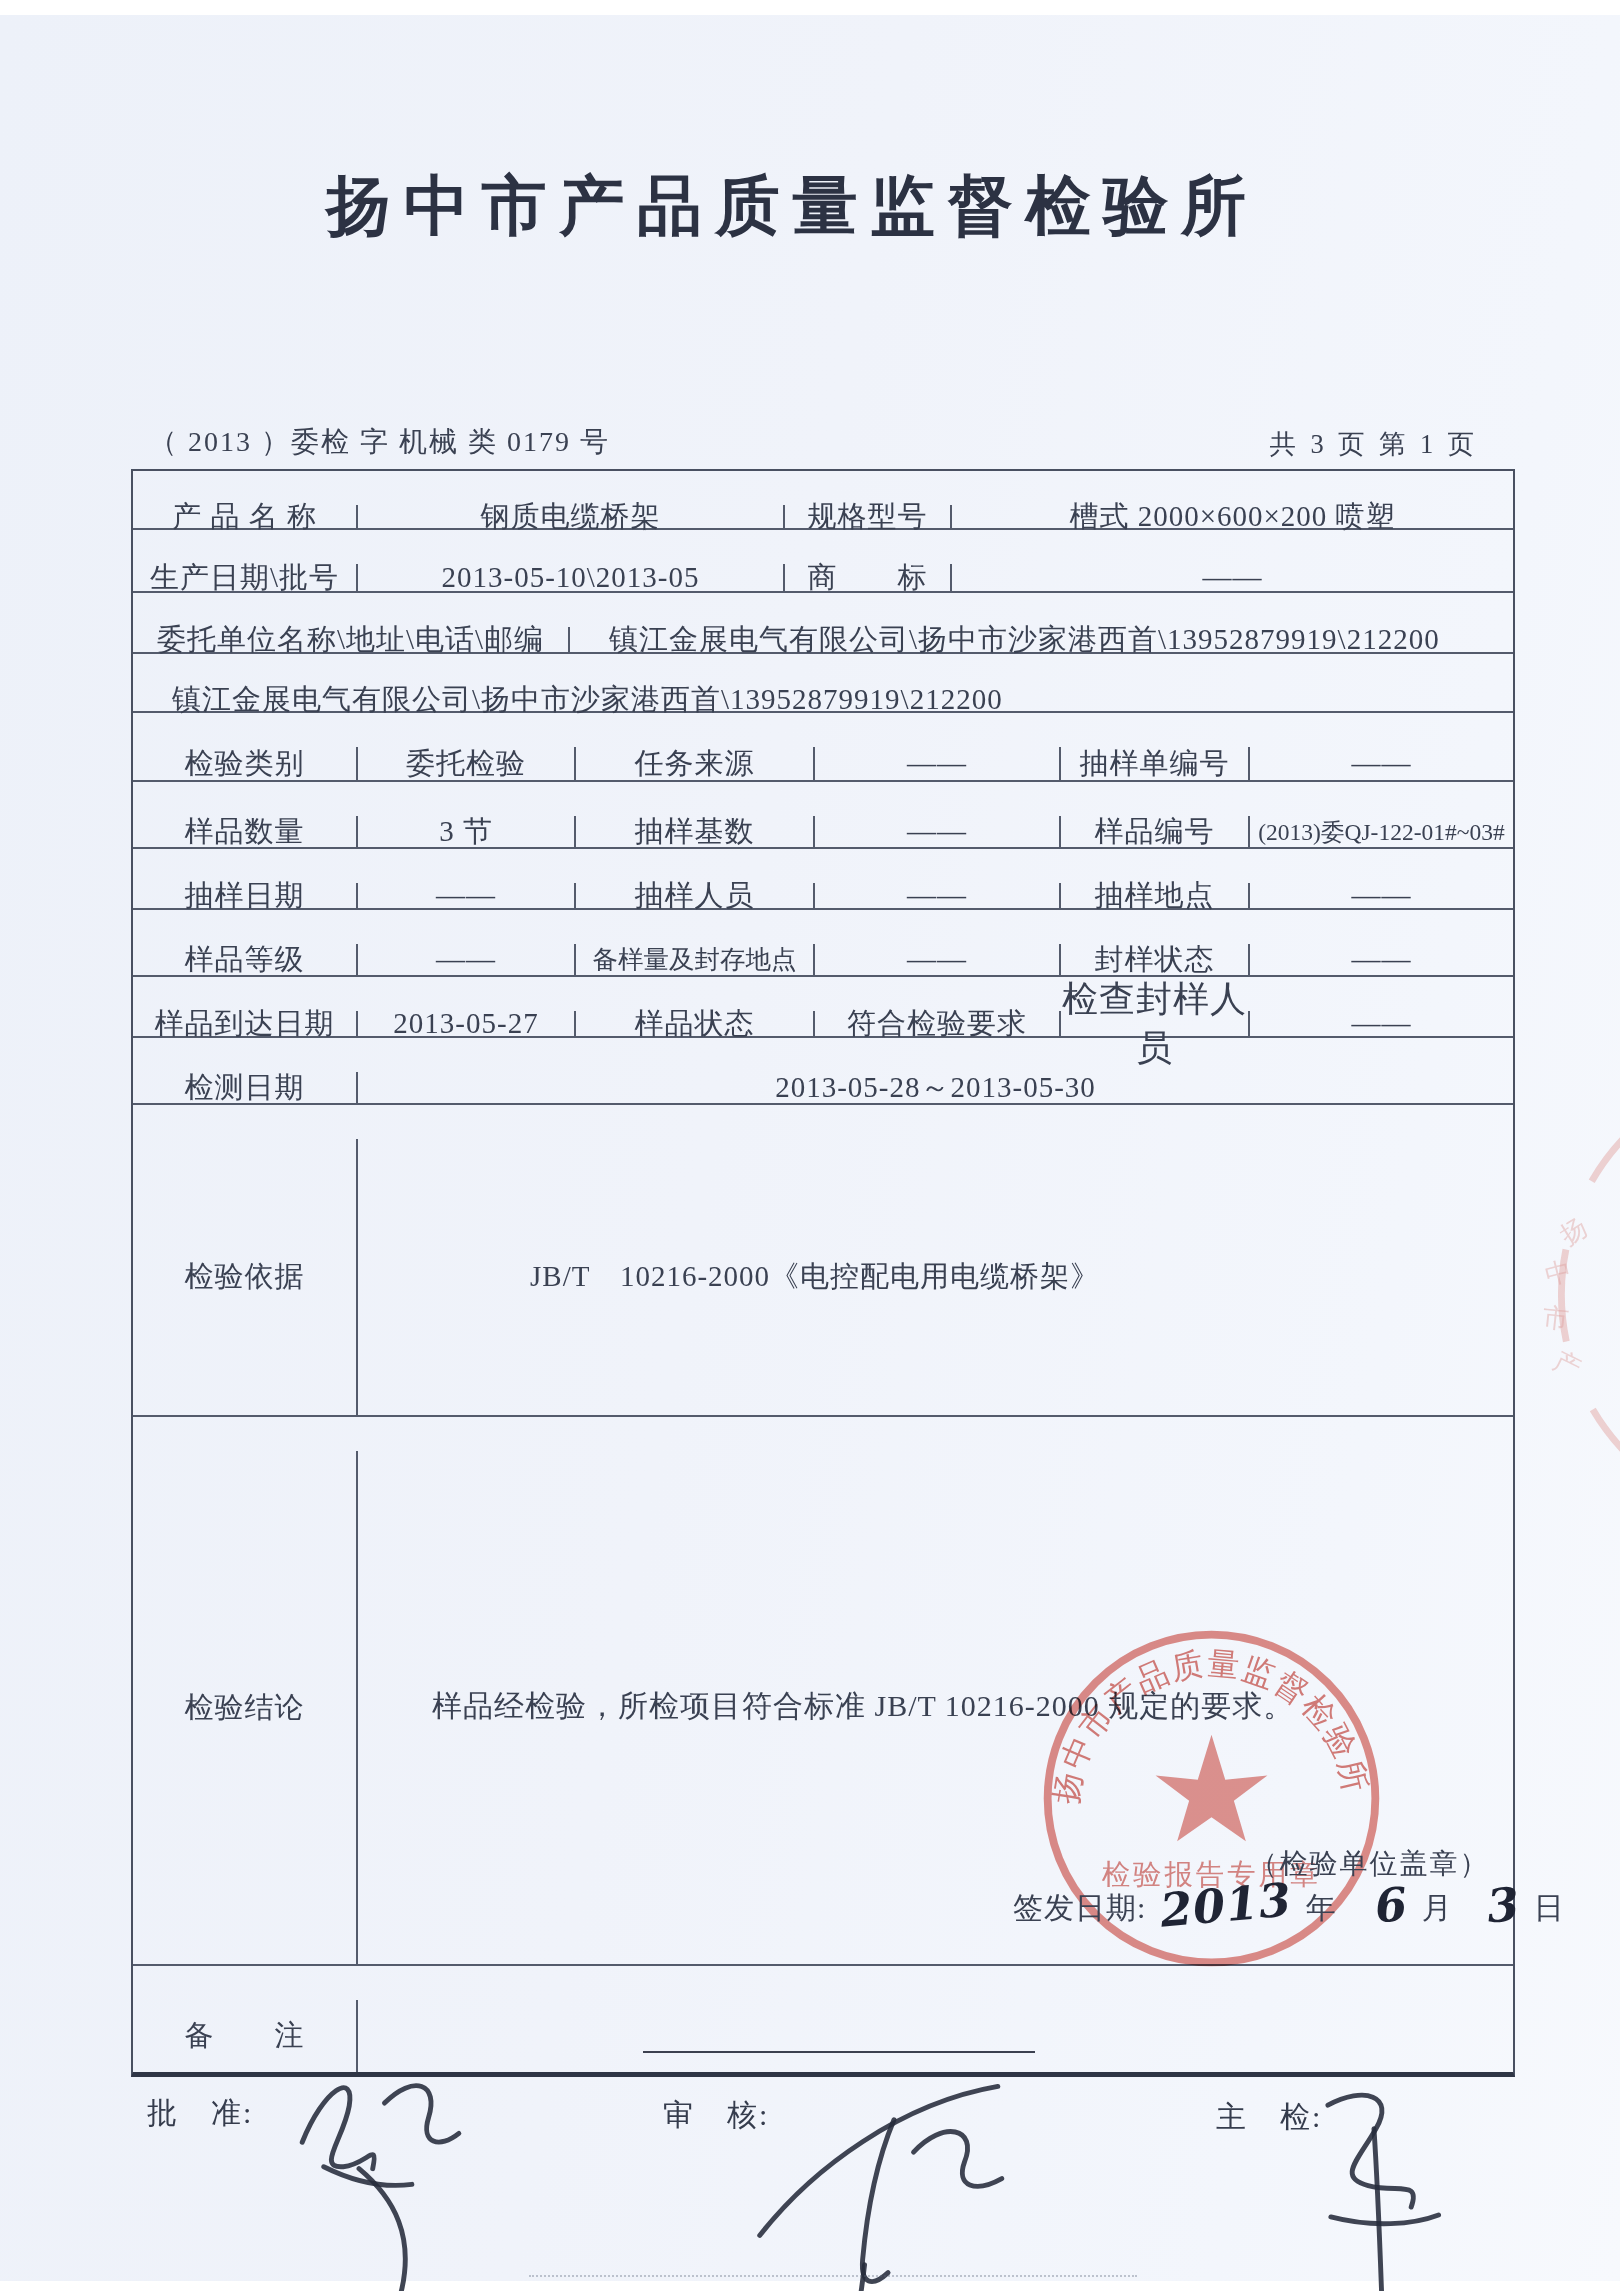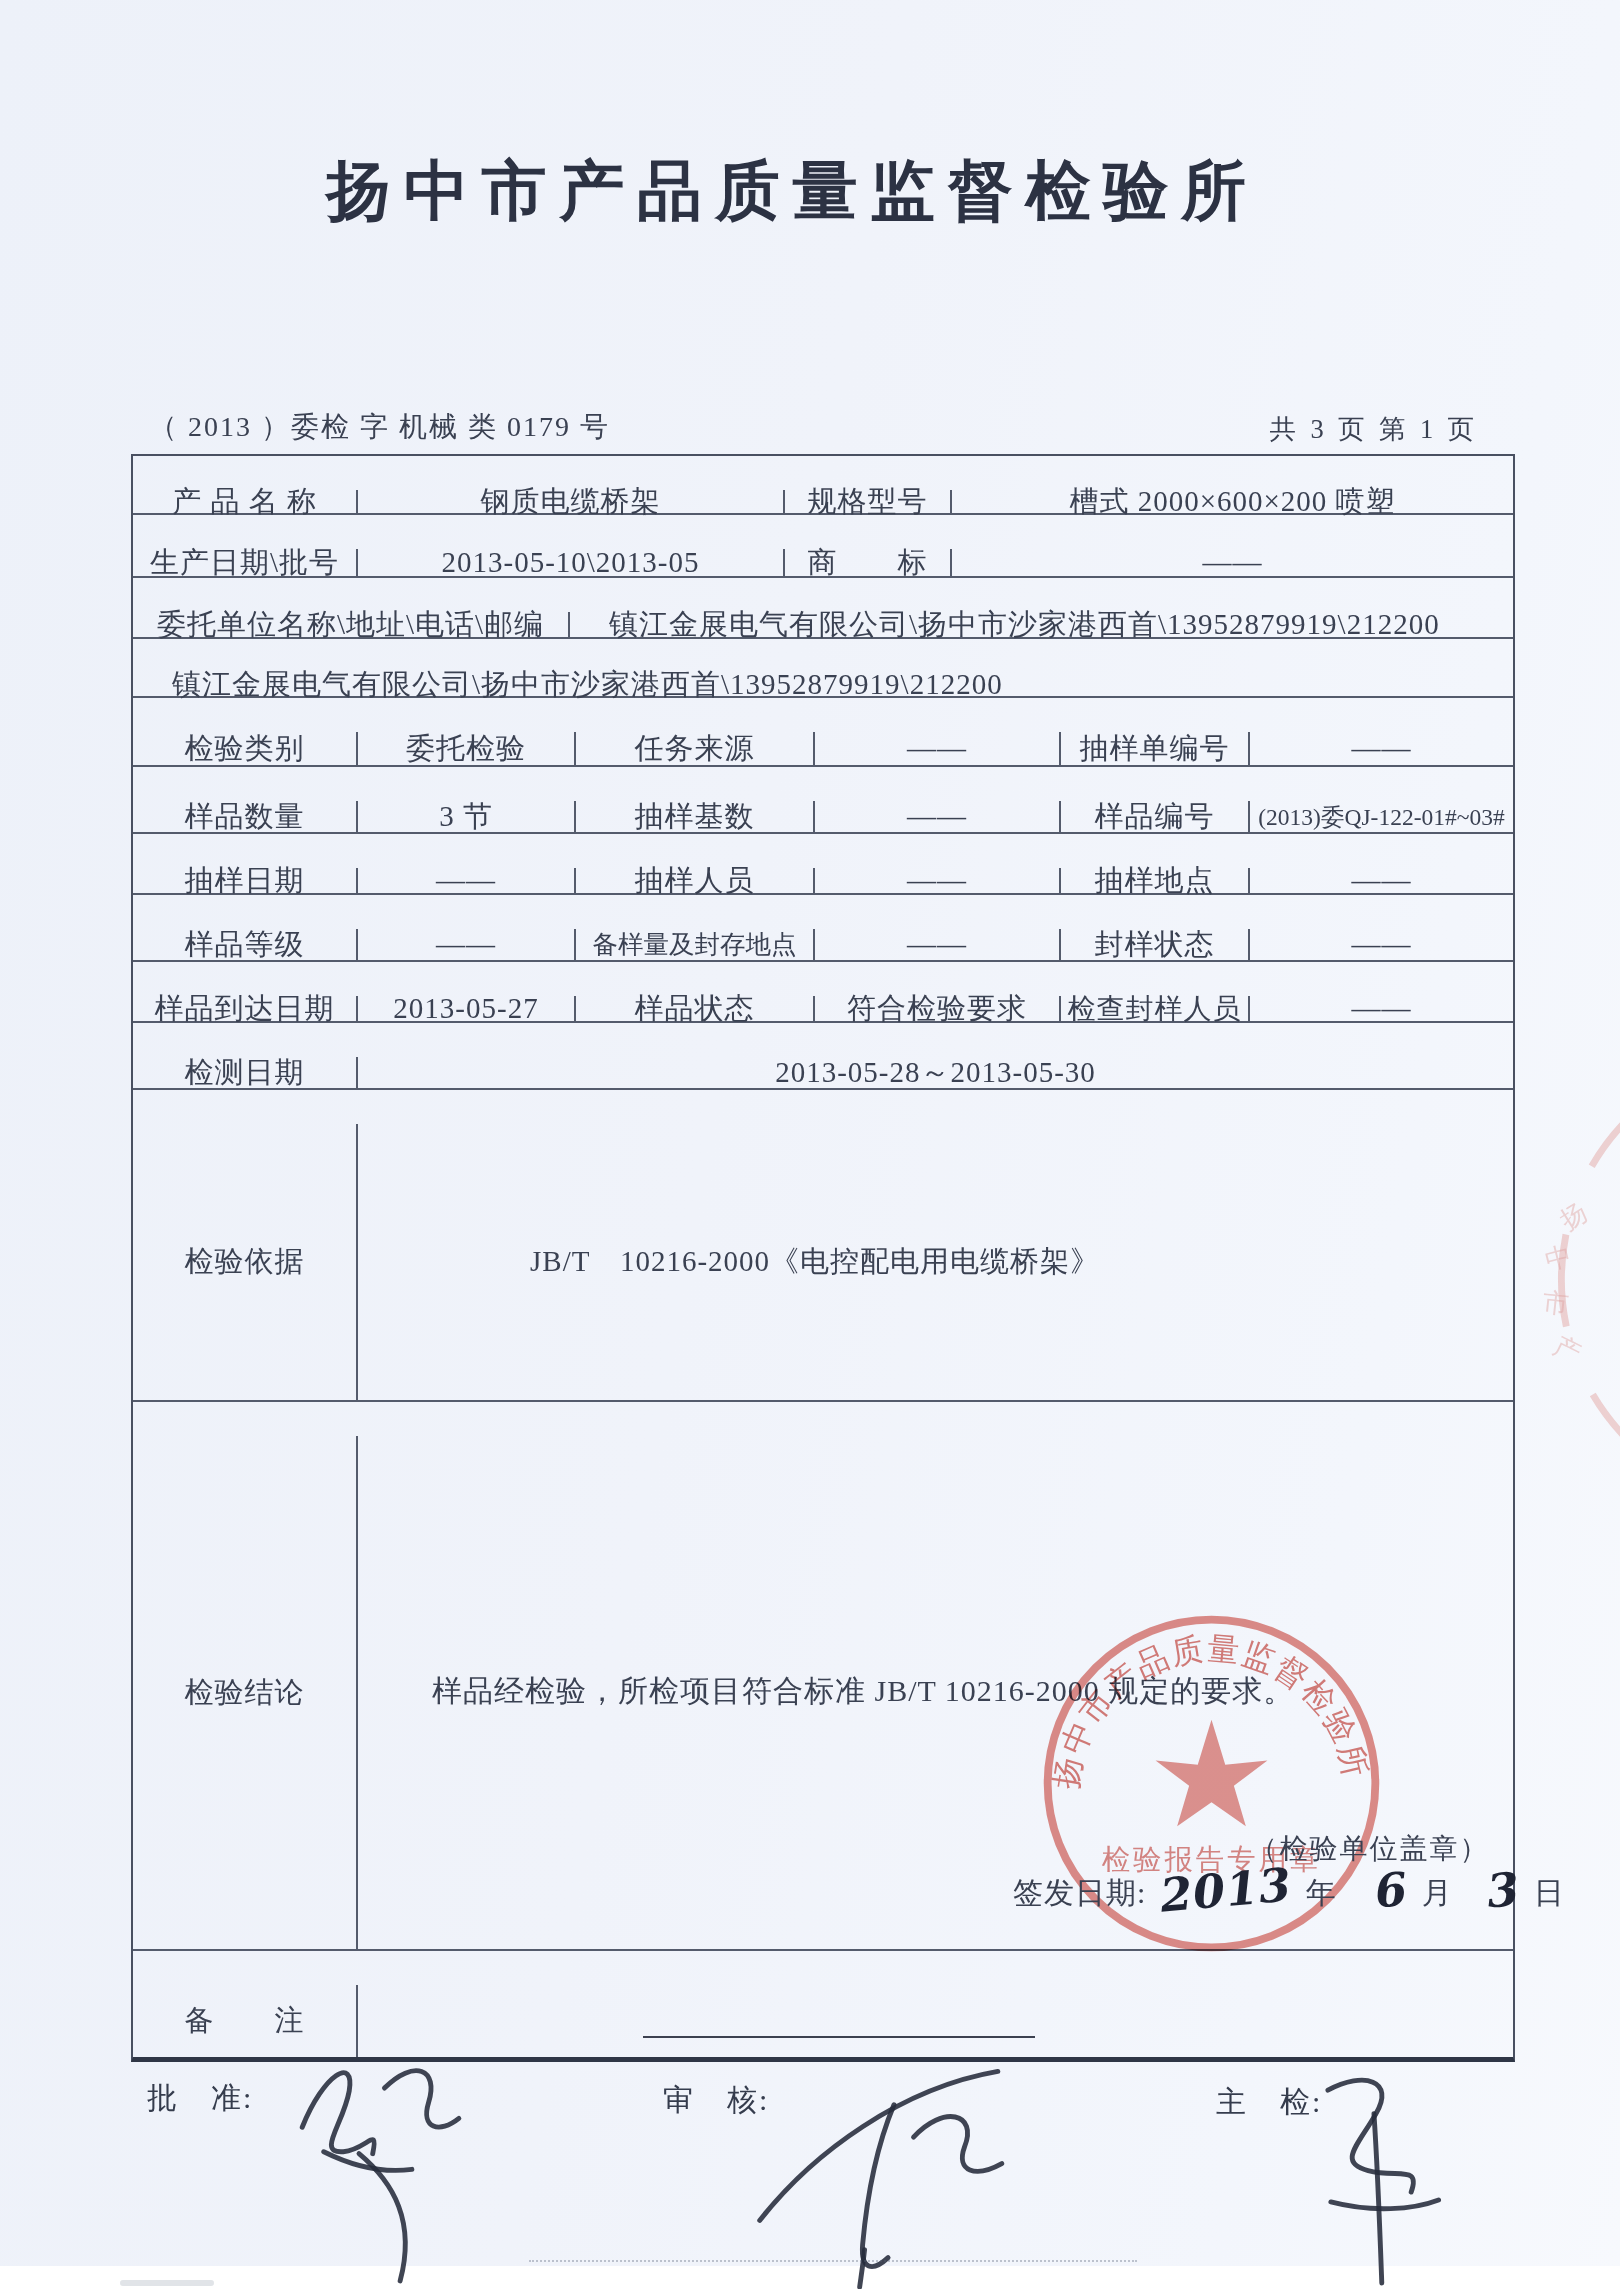--- a/index.html
+++ b/index.html
@@ -1,19 +1,19 @@
 <!DOCTYPE html>
 <html><head>
 <meta charset="utf-8">
 <style>
   * { margin:0; padding:0; box-sizing:border-box; }
   html,body { width:1620px; height:2292px; background:#ffffff; }
   body { font-family:"Liberation Serif","DejaVu Serif",serif; color:#3a4152; position:relative; overflow:hidden; }
 
-  .sheet { position:absolute; left:0; top:0; width:1620px; height:2266px;
+  .sheet { position:absolute; left:0; top:15px; width:1620px; height:2266px;
            background:linear-gradient(100deg,#edf1f9 0%,#f0f3fa 45%,#f3f6fc 80%,#f7f9fd 100%); }
 
   .org-title { position:absolute; top:147px; left:0; width:1620px; text-align:center;
                transform:translateX(-17.6px); font-size:65px; font-weight:bold;
                letter-spacing:12.7px; color:#2c3243; white-space:nowrap; }
   .report-title { position:absolute; top:267px; left:490px; font-size:56px; font-weight:bold;
                   letter-spacing:8.8px; color:#2c3243; white-space:nowrap; }
   .report-no { position:absolute; top:408px; left:149px; font-size:28px; letter-spacing:2px; }
   .page-info { position:absolute; top:411px; right:142px; font-size:26.5px; letter-spacing:3.9px;margin-left:8px; }
 
@@ -124,21 +124,21 @@
       <div class="td" style="flex:0 0 246px">——</div>
       <div class="td" style="flex:0 0 189px">封样状态</div>
       <div class="td" style="flex:1">——</div>
     </div>
 
     <div class="tr" style="height:61px">
       <div class="td" style="flex:0 0 225px">样品到达日期</div>
       <div class="td" style="flex:0 0 218px">2013-05-27</div>
       <div class="td" style="flex:0 0 239px">样品状态</div>
       <div class="td" style="flex:0 0 246px">符合检验要求</div>
-      <div class="td" style="flex:0 0 189px;font-size:28px">检查封样人员</div>
+      <div class="td" style="flex:0 0 189px;font-size:36px">检查封样人员</div>
       <div class="td" style="flex:1">——</div>
     </div>
 
     <div class="tr" style="height:67px">
       <div class="td" style="flex:0 0 225px">检测日期</div>
       <div class="td" style="flex:1">2013-05-28～2013-05-30</div>
     </div>
 
     <div class="tr" style="height:312px">
       <div class="td" style="flex:0 0 225px">检验依据</div>

